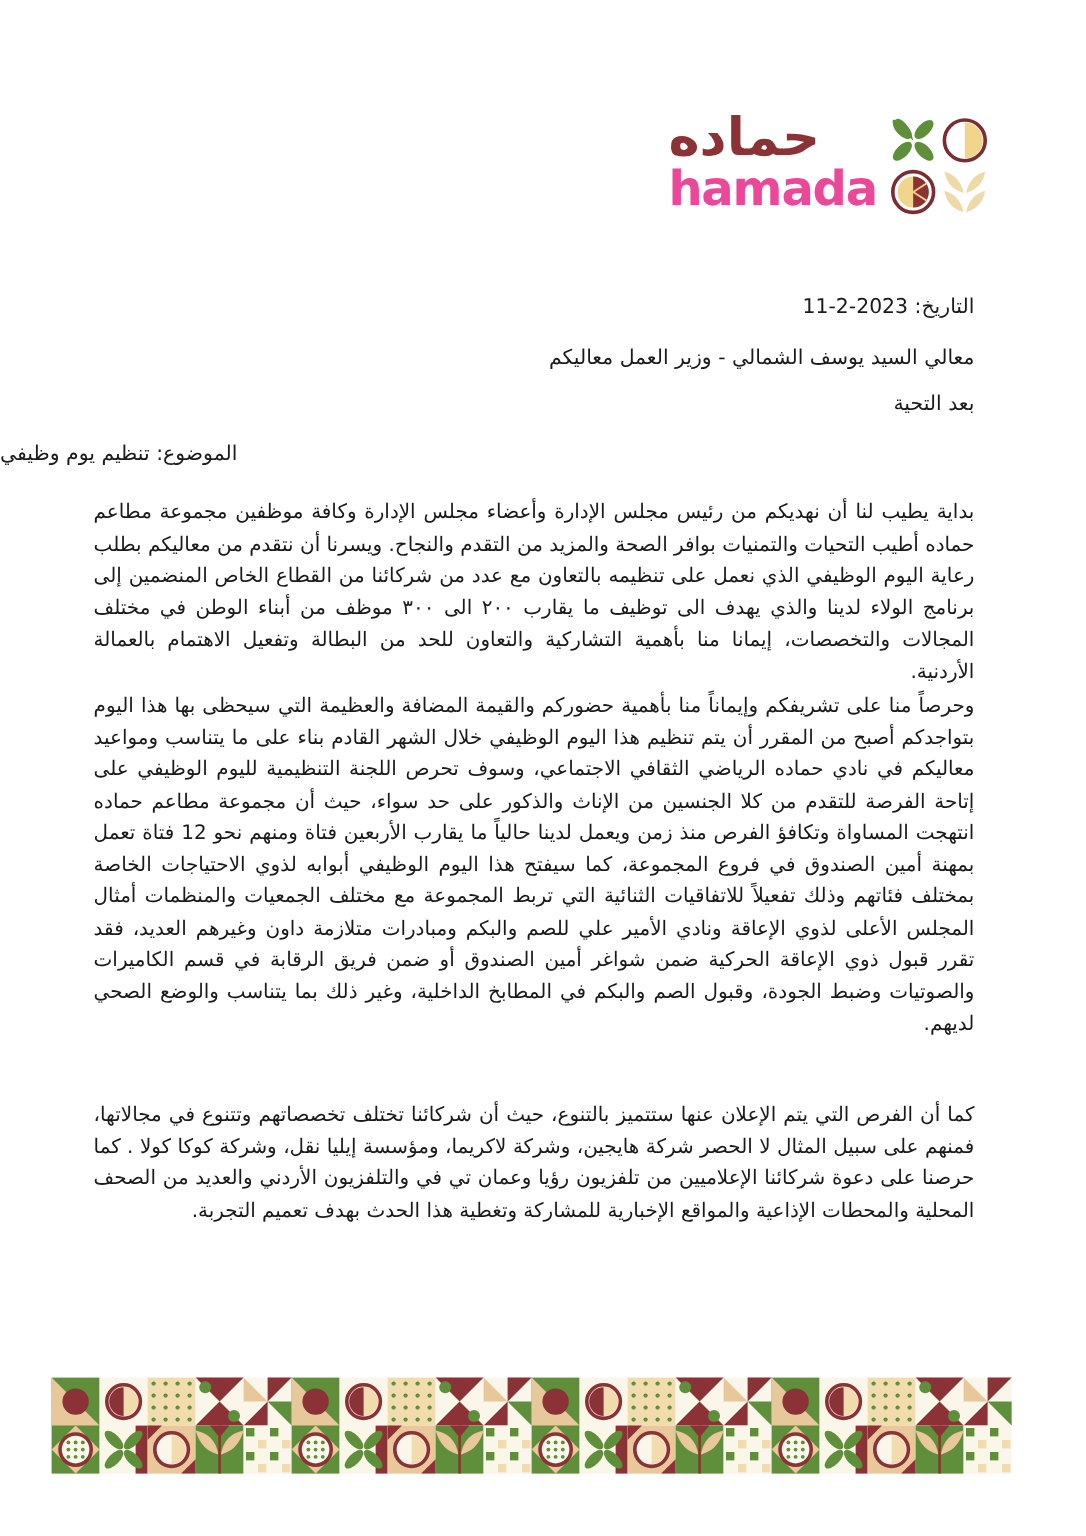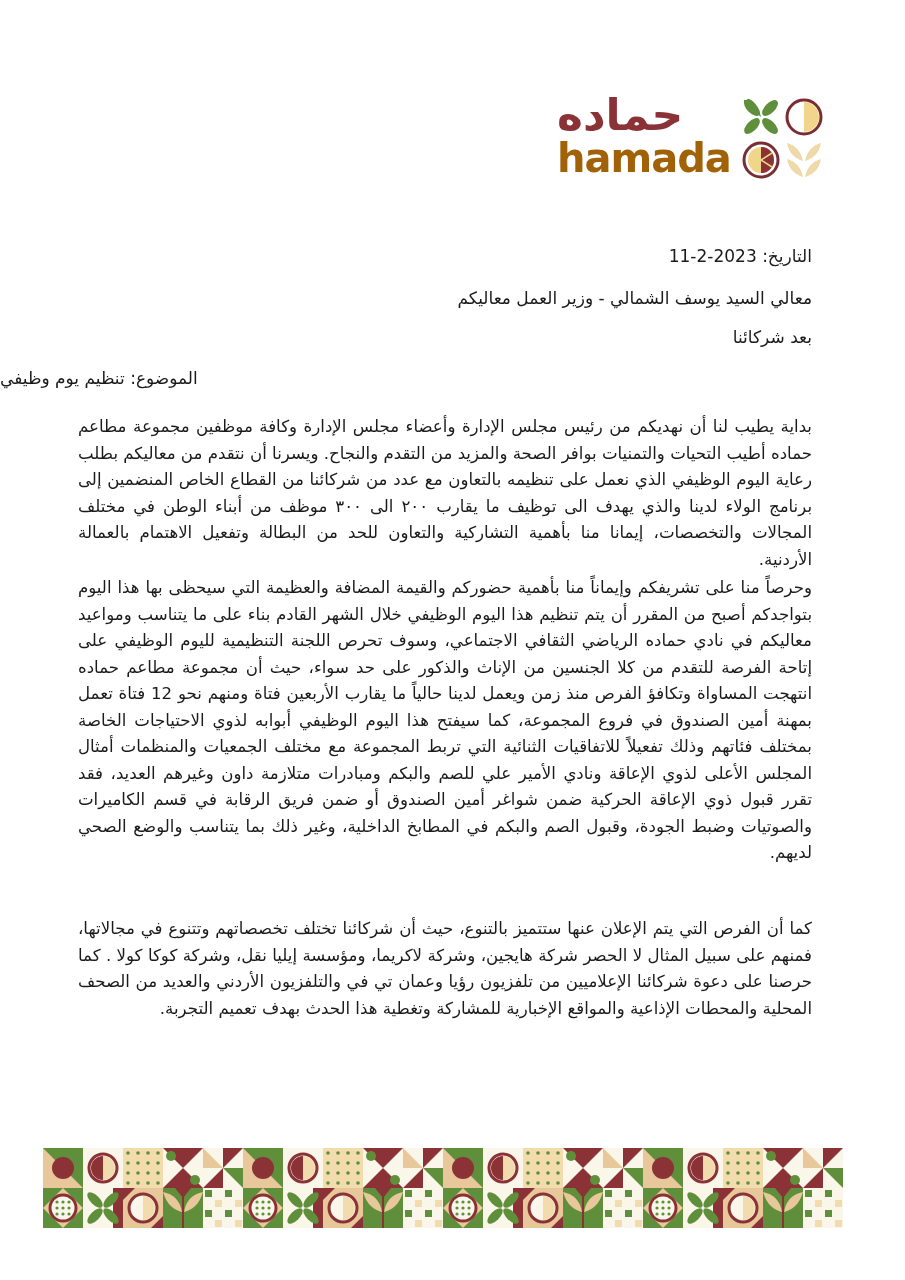--- a/index.html
+++ b/index.html
@@ -7,21 +7,21 @@
     width: 905px; height: 1280px; background: #ffffff; position: relative; overflow: hidden;
     font-family: "DejaVu Sans", sans-serif; color: #1a1a1a;
   }
   .logo { position: absolute; left: 555px; top: 95px; width: 270px; height: 92px; }
   .logo-ar {
     position: absolute; left: 2px; top: -6px; font-family: "DejaVu Sans", sans-serif;
     font-size: 44px; font-weight: bold; color: #8a3236; letter-spacing: 2px; direction: rtl;
   }
   .logo-en {
     position: absolute; left: 2px; top: 40px; font-family: "DejaVu Sans", sans-serif;
-    font-size: 40px; font-weight: bold; color: #a16207; letter-spacing: -1px;
+    font-size: 40px; font-weight: bold; color: #ec4899; letter-spacing: -1px;
   }
   .logo-mark { position: absolute; left: 186px; top: 2px; width: 84px; height: 86px; }
 
   .doc { position: absolute; right: 93px; left: 78px; direction: rtl; text-align: right; }
   .line { font-size: 17px; line-height: 26px; }
   .date { top: 243px; font-family: "DejaVu Sans", sans-serif; }
   .addressee { top: 285px; }
   .greeting { top: 324px; }
   .subject { top: 365px; right: 0; left: 0; text-align: left; }
   .para { font-size: 16.6px; line-height: 26.5px; text-align: justify; text-align-last: right; }
@@ -68,21 +68,21 @@
       <path d="M80 62 C78 74 70 78 64 80 C66 70 72 64 80 62Z"></path>
     </g>
   </svg>
 </div>
 
 <div class="doc line date">
   <span>التاريخ:</span>
   <span>2023-2-11</span>
 </div>
 <div class="doc line addressee">معالي السيد يوسف الشمالي - وزير العمل معاليكم</div>
-<div class="doc line greeting">بعد شركائنا</div>
+<div class="doc line greeting">بعد التحية</div>
 <div class="doc line subject">
   <span>الموضوع:</span>
   <span>تنظيم يوم وظيفي</span>
 </div>
 
 <p class="doc para p1" style="margin:0">بداية يطيب لنا أن نهديكم من رئيس مجلس الإدارة وأعضاء مجلس الإدارة وكافة موظفين مجموعة مطاعم حماده أطيب التحيات والتمنيات بوافر الصحة والمزيد من التقدم والنجاح. ويسرنا أن نتقدم من معاليكم بطلب رعاية اليوم الوظيفي الذي نعمل على تنظيمه بالتعاون مع عدد من شركائنا من القطاع الخاص المنضمين إلى برنامج الولاء لدينا والذي يهدف الى توظيف ما يقارب ٢٠٠ الى ٣٠٠ موظف من أبناء الوطن في مختلف المجالات والتخصصات، إيمانا منا بأهمية التشاركية والتعاون للحد من البطالة وتفعيل الاهتمام بالعمالة الأردنية.</p>
 <p class="doc para p2" style="margin:0">وحرصاً منا على تشريفكم وإيماناً منا بأهمية حضوركم والقيمة المضافة والعظيمة التي سيحظى بها هذا اليوم بتواجدكم أصبح من المقرر أن يتم تنظيم هذا اليوم الوظيفي خلال الشهر القادم بناء على ما يتناسب ومواعيد معاليكم في نادي حماده الرياضي الثقافي الاجتماعي، وسوف تحرص اللجنة التنظيمية لليوم الوظيفي على إتاحة الفرصة للتقدم من كلا الجنسين من الإناث والذكور على حد سواء، حيث أن مجموعة مطاعم حماده انتهجت المساواة وتكافؤ الفرص منذ زمن ويعمل لدينا حالياً ما يقارب الأربعين فتاة ومنهم نحو 12 فتاة تعمل بمهنة أمين الصندوق في فروع المجموعة، كما سيفتح هذا اليوم الوظيفي أبوابه لذوي الاحتياجات الخاصة بمختلف فئاتهم وذلك تفعيلاً للاتفاقيات الثنائية التي تربط المجموعة مع مختلف الجمعيات والمنظمات أمثال المجلس الأعلى لذوي الإعاقة ونادي الأمير علي للصم والبكم ومبادرات متلازمة داون وغيرهم العديد، فقد تقرر قبول ذوي الإعاقة الحركية ضمن شواغر أمين الصندوق أو ضمن فريق الرقابة في قسم الكاميرات والصوتيات وضبط الجودة، وقبول الصم والبكم في المطابخ الداخلية، وغير ذلك بما يتناسب والوضع الصحي لديهم.</p>
 <p class="doc para p3" style="margin:0">كما أن الفرص التي يتم الإعلان عنها ستتميز بالتنوع، حيث أن شركائنا تختلف تخصصاتهم وتتنوع في مجالاتها، فمنهم على سبيل المثال لا الحصر شركة هايجين، وشركة لاكريما، ومؤسسة إيليا نقل، وشركة كوكا كولا . كما حرصنا على دعوة شركائنا الإعلاميين من تلفزيون رؤيا وعمان تي في والتلفزيون الأردني والعديد من الصحف المحلية والمحطات الإذاعية والمواقع الإخبارية للمشاركة وتغطية هذا الحدث بهدف تعميم التجربة.</p>
 
 <svg class="band" viewBox="0 0 802 82" preserveAspectRatio="none" id="band">

